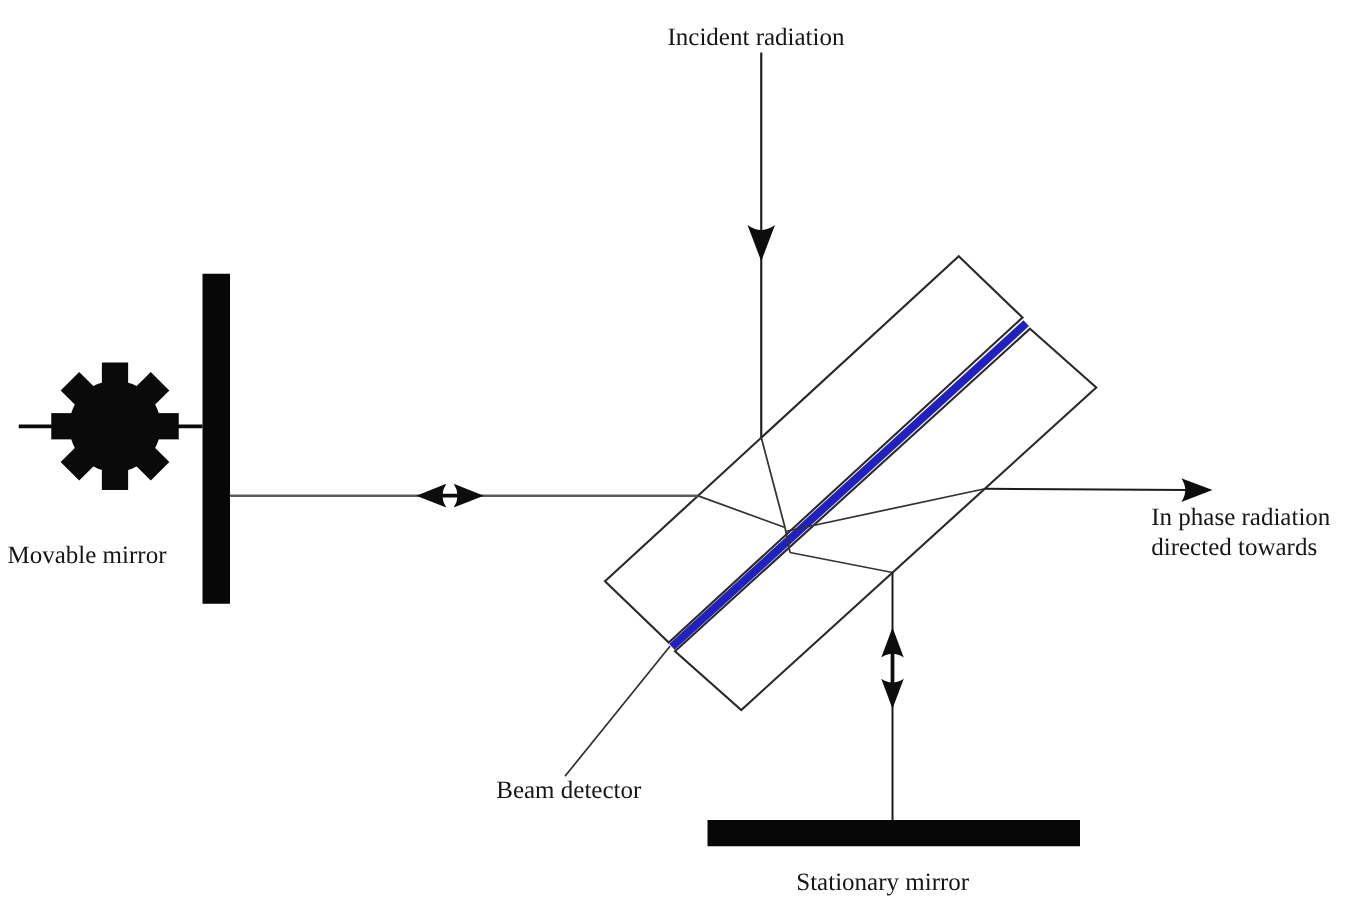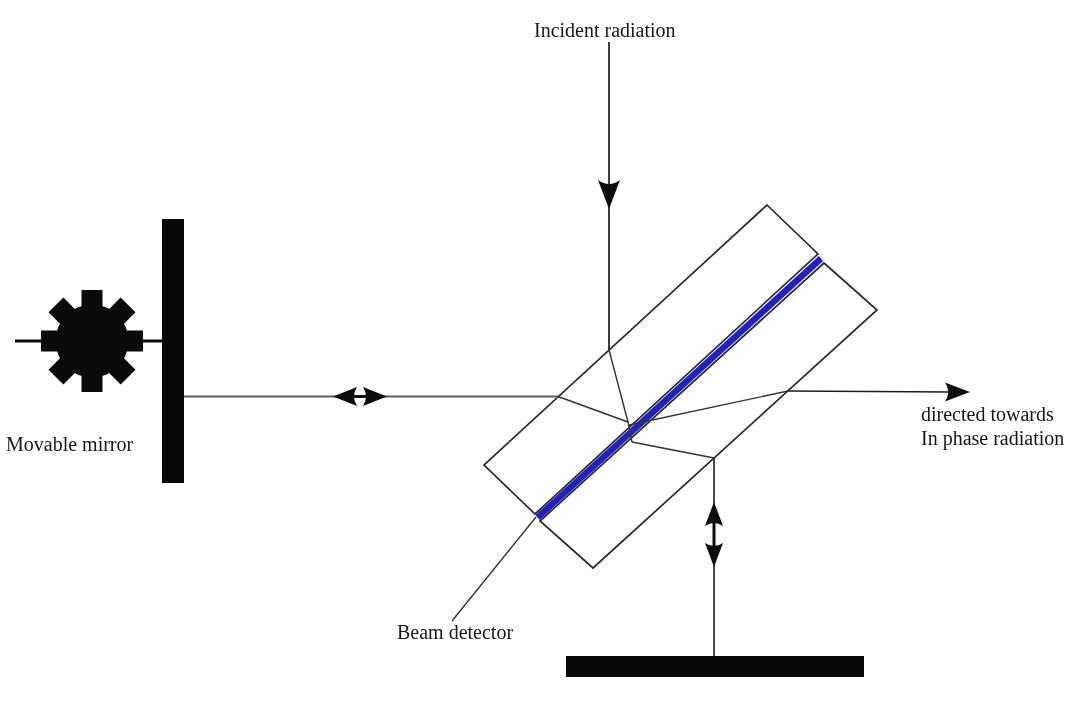--- a/index.html
+++ b/index.html
@@ -98,19 +98,20 @@
 
     <rect x="566" y="656" width="298" height="21" fill="#070707"></rect>
   </svg>
 
   <div class="lbl" style="left:534px; top:19px;">Incident radiation</div>
 
   <div class="lbl" style="left:6px; top:409px;margin-top:24px;">Movable mirror</div>
 
   <div class="lbl" style="left:397px; top:621px;">Beam detector</div>
 
+  <div class="lbl" style="left:637px; top:695px;">Stationary mirror</div>
 
   <div class="lbl" style="left:921px; top:403px;">
+    <div>In phase radiation</div>
     <div>directed towards</div>
-    <div>In phase radiation</div>
   </div>
 
 </div>
 
 </body></html>

